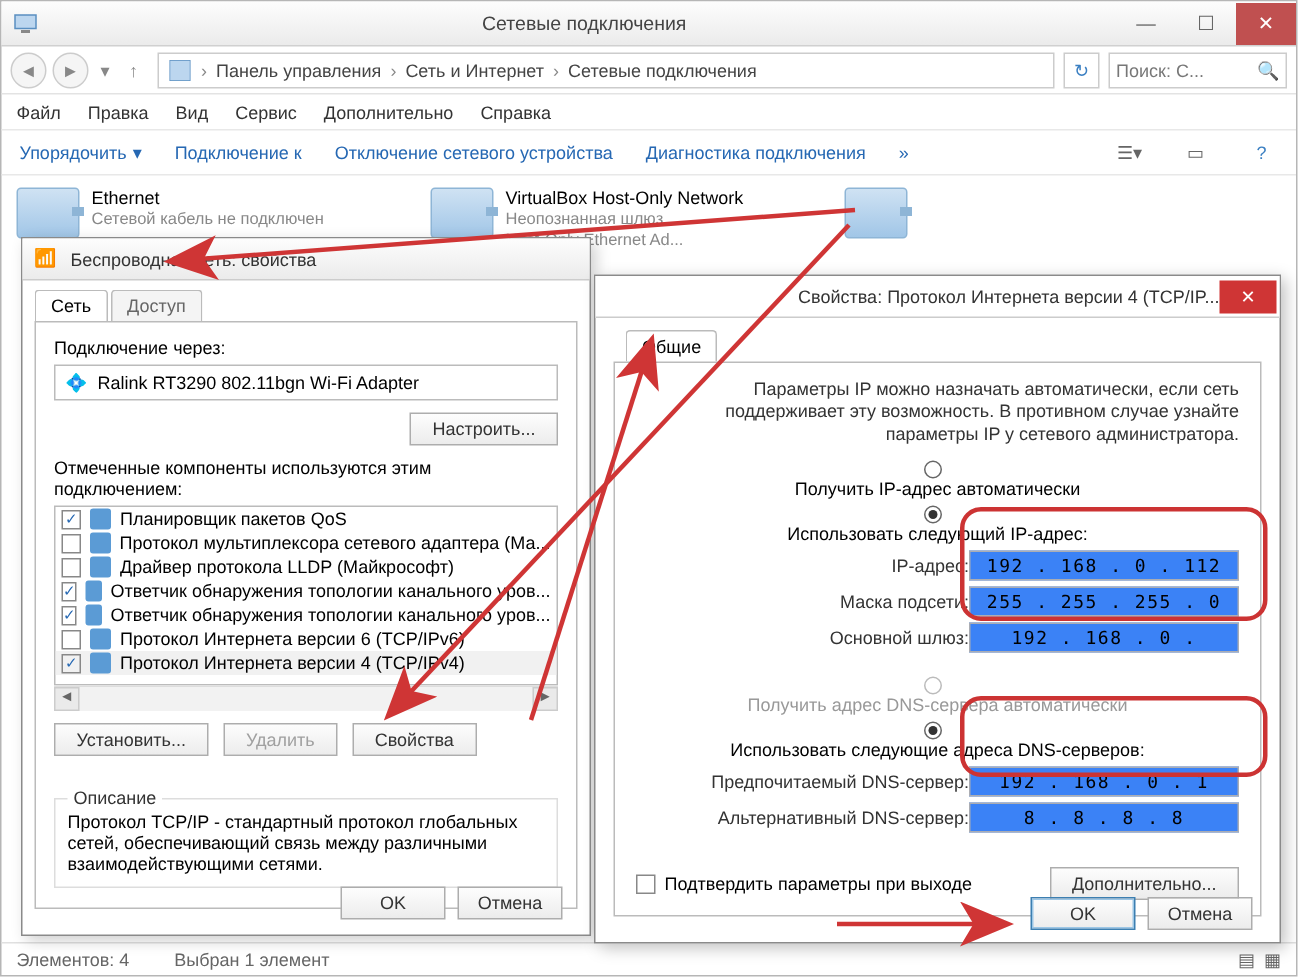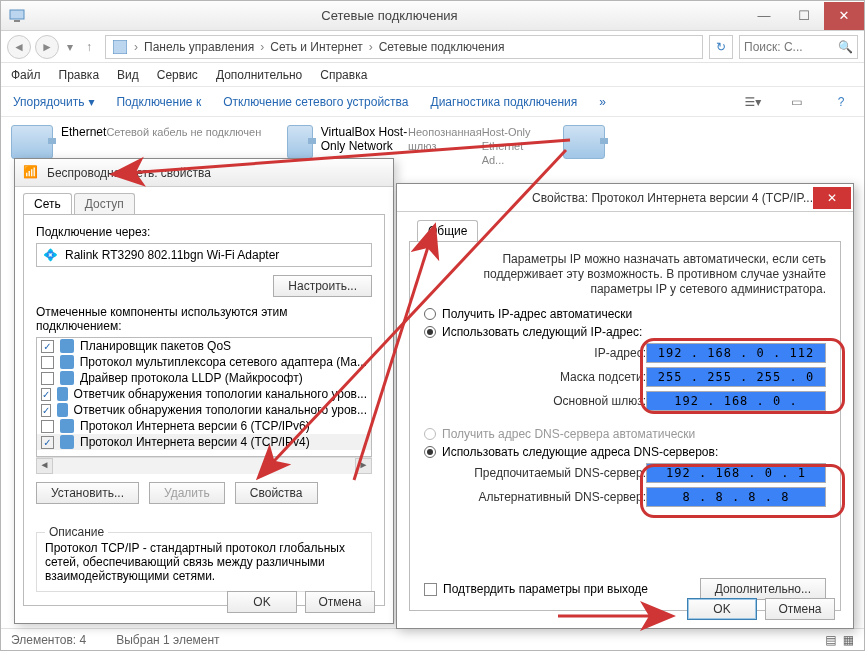--- a/index.html
+++ b/index.html
@@ -37,21 +37,21 @@
   .search-box { width:119px; height:24px; border:1px solid #ccc; display:flex; align-items:center; padding:0 4px; color:#777; background:#fff;}
   .menubar { height:24px; display:flex; align-items:center; gap:18px; padding:0 10px; border-bottom:1px solid #e8e8e8; color:#333;}
   .toolbar { height:30px; display:flex; align-items:center; gap:22px; padding:0 12px; border-bottom:1px solid #e8e8e8;}
   .toolbar .tool { color:#2668b3; display:flex; align-items:center; gap:4px;}
   .toolbar .spacer { flex:1; }
   .toolbar .icon-btn { width:22px; height:22px; border:1px solid transparent; display:flex; align-items:center; justify-content:center; color:#666;}
   .net-items { position:relative; padding:8px 10px; display:flex; gap:16px; }
   .net-item { display:flex; gap:8px; width:260px; }
   .net-item .nic-ico { width:42px; height:34px; background:linear-gradient(#cfe2f3,#a1c6e7); border:1px solid #8eb5d6; border-radius:3px; position:relative;}
   .nic-ico::after { content:""; position:absolute; right:-4px; top:12px; width:8px; height:6px; background:#8eb5d6;}
-  .net-item .lines { display:flex; line-height:14px;}
+  .net-item .lines { display:flex; flex-direction:column; line-height:14px;}
   .net-item .l2,.net-item .l3 { color:#888; font-size:11px;}
   .statusbar { position:absolute; bottom:0; left:0; right:0; height:22px; border-top:1px solid #e0e0e0; display:flex; align-items:center; padding:0 10px; color:#666; gap:30px;}
   .statusbar .sb-icons { margin-left:auto; display:flex; gap:6px;}
 
   
   .dlg-props {
     position:absolute; left:14px; top:158px; width:380px; height:466px;
     border:1px solid #8a8a8a; background:#fff;
     box-shadow: 3px 3px 10px rgba(0,0,0,.2);
   }
@@ -91,21 +91,21 @@
   .ipv4-title { height:28px; display:flex; align-items:center; background:#fff; border-bottom:1px solid #ccc;}
   .ipv4-title .tt { flex:1; padding-left:10px; color:#333; white-space:nowrap; overflow:hidden; text-overflow:ellipsis;}
   .ipv4-title .close-x { width:38px; height:22px; background:#cf3535; color:#fff; display:flex; align-items:center; justify-content:center; margin-right:2px;}
   .ipv4-body { padding:6px 12px 0 12px;}
   .ipv4-tabs { margin-top:2px;}
   .ipv4-panel { border:1px solid #bbb; padding:10px 14px 14px 14px; height:370px; position:relative;}
   .explain { margin-bottom:10px; line-height:15px; color:#333;}
   .radio { width:12px; height:12px; border:1px solid #666; border-radius:50%; display:inline-flex; align-items:center; justify-content:center; margin-right:6px; vertical-align:-2px;}
   .radio.checked::after { content:""; width:6px; height:6px; background:#333; border-radius:50%;}
   .radio.disabled { border-color:#bbb;}
-  .row { display:flex; align-items:center; margin:4px 0;}
+  .row { display:flex; align-items:center; margin:4px 0;flex-direction:column;}
   .ip-grid { display:grid; grid-template-columns: 1fr 180px; row-gap:4px; align-items:center; margin:4px 0 2px 18px;}
   .ip-label { color:#333;}
   .ip-box { border:1px solid #abadb3; height:20px; display:flex; align-items:center; justify-content:center; font-family:"Consolas",monospace; letter-spacing:1px; font-size:12px; background:#3b82f6;}
   .callout { border:3px solid #c33; border-radius:14px; position:absolute; pointer-events:none;}
   .callout.ip { left:230px; top:96px; width:205px; height:76px;}
   .callout.dns { left:230px; top:222px; width:205px; height:54px;}
   .dlg-ipv4 .dlg-bottom2 { position:absolute; right:18px; bottom:8px; display:flex; gap:8px;}
 
   
   .arrow-svg { position:absolute; left:0; top:0; pointer-events:none;}

